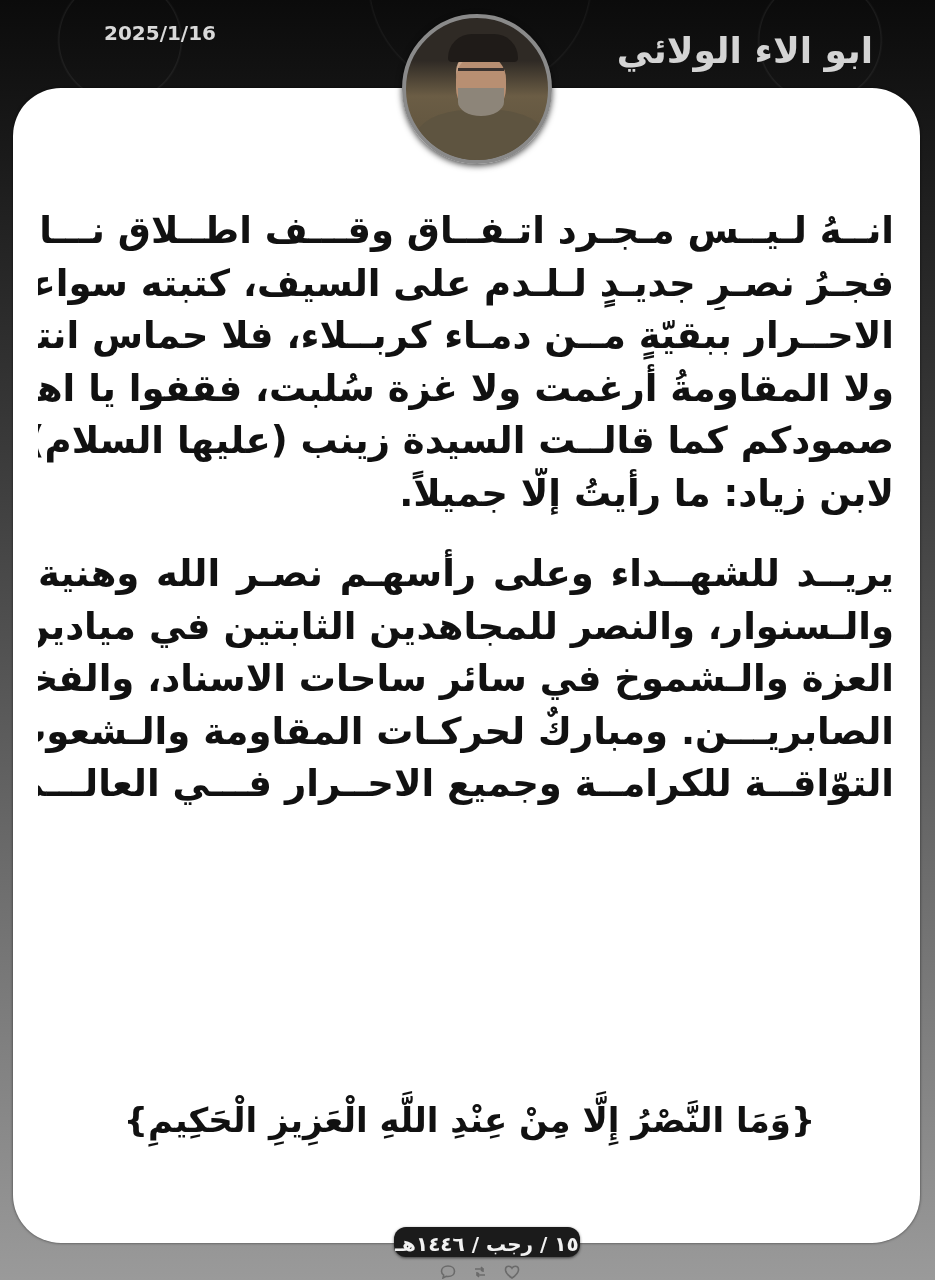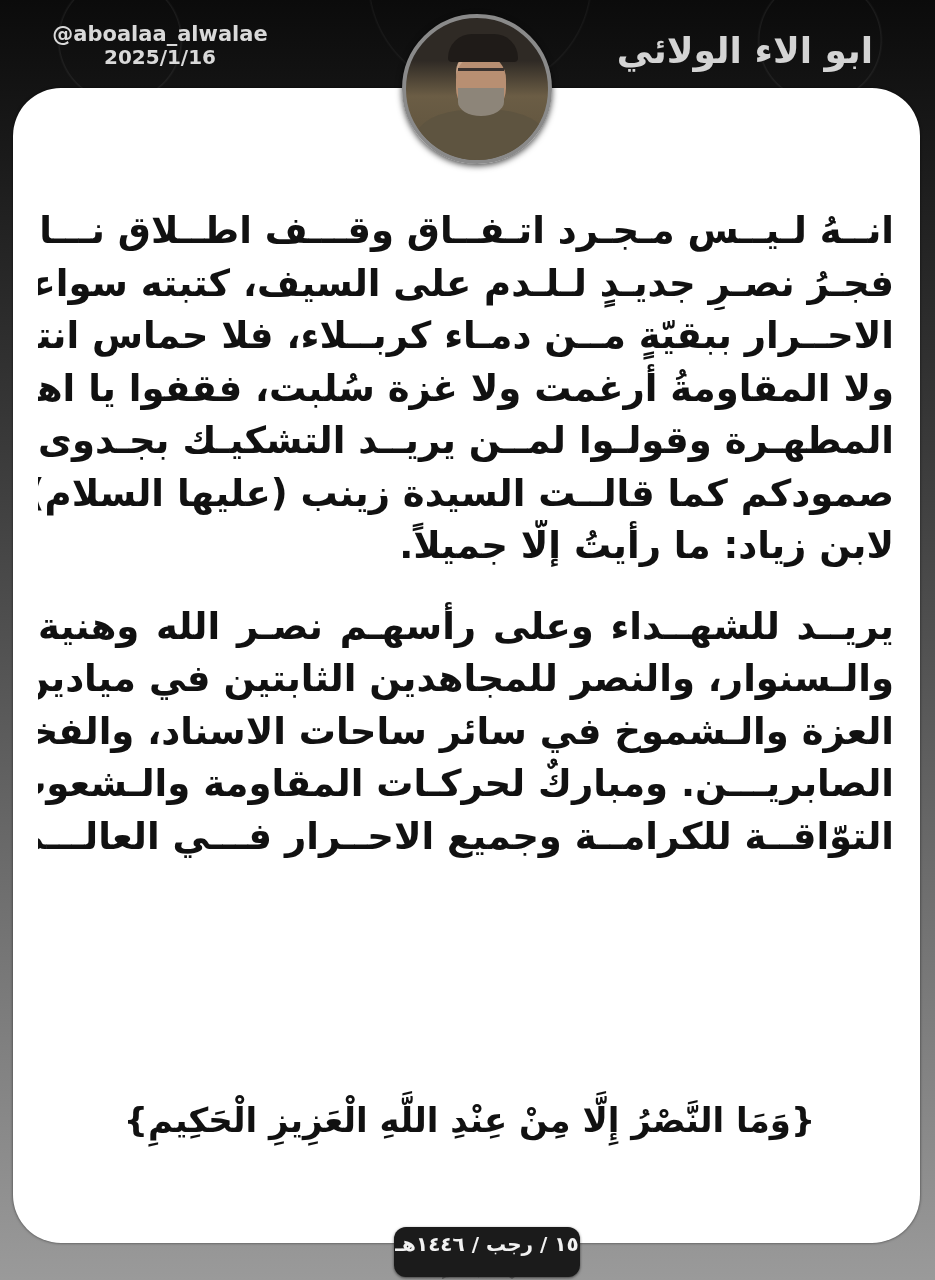--- a/index.html
+++ b/index.html
@@ -68,38 +68,37 @@
     text-align: justify; text-align-last: justify; white-space: nowrap;
     overflow: hidden;
   }
   .line.last { text-align-last: right; }
   .para-gap { height: 28px; }
   .verse {
     position: absolute; left: 4px; right: 0; top: 1100px; text-align: center;
     direction: rtl; font-size: 34px; font-weight: bold; color: #111;
   }
   .hijri-pill {
-    position: absolute; left: 394px; top: 1227px; width: 186px; height: 50px;
+    position: absolute; left: 394px; top: 1227px; width: 186px; height: 30px;
     background: #1b1b1b; border-radius: 12px; color: #f2f2f2;
     font-weight: bold; font-size: 20px; line-height: 34px; text-align: center;
     direction: rtl; z-index: 4; box-shadow: 0 1px 3px rgba(0,0,0,0.6);
   }
   .actions {
     position: absolute; left: 440px; top: 1262px; width: 80px; height: 18px;
     display: flex; justify-content: space-between; align-items: center; opacity: 0.45;
   }
   .actions span { width: 16px; height: 14px; display: block; }
 </style>
 </head>
 <body>
 
 <div class="pattern"></div>
 
 <div class="handle-block">
-  <div class="handle">@aboalaa_alwalae</div>
   <div class="date">2025/1/16</div>
 </div>
 
 <div class="author-name">ابو الاء الولائي</div>
 
 <div class="avatar" title="profile photo of man in cap and glasses">
   <div class="shirt"></div>
   <div class="face"></div>
   <div class="beard"></div>
   <div class="glasses"></div>
@@ -107,21 +106,20 @@
 </div>
 
 <div class="card"></div>
 
 <div class="body-text">
   <div>
     <div class="line">انــهُ لـيــس مـجـرد اتـفــاق وقـــف اطــلاق نـــار، انه</div>
     <div class="line">فجـرُ نصـرٍ جديـدٍ لـلـدم على السيف، كتبته سواعد</div>
     <div class="line">الاحــرار ببقيّةٍ مــن دمـاء كربــلاء، فلا حماس انتهت</div>
     <div class="line">ولا المقاومةُ أُرغمت ولا غزة سُلبت، فقفوا يا اهل</div>
-    <div class="line">المطهـرة وقولـوا لمــن يريــد التشكيـك بجـدوى</div>
     <div class="line">صمودكم كما قالــت السيدة زينب (عليها السلام)</div>
     <div class="line last">لابن زياد: ما رأيتُ إلّا جميلاً.</div>
   </div>
   <div class="para-gap"></div>
   <div>
     <div class="line">يريــد للشهــداء وعلى رأسهـم نصـر الله وهنية</div>
     <div class="line">والـسنوار، والنصر للمجاهدين الثابتين في ميادين</div>
     <div class="line">العزة والـشموخ في سائر ساحات الاسناد، والفخر</div>
     <div class="line">الصابريـــن. ومباركٌ لحركـات المقاومة والـشعوب</div>
     <div class="line">التوّاقــة للكرامــة وجميع الاحــرار فـــي العالـــم.</div>

